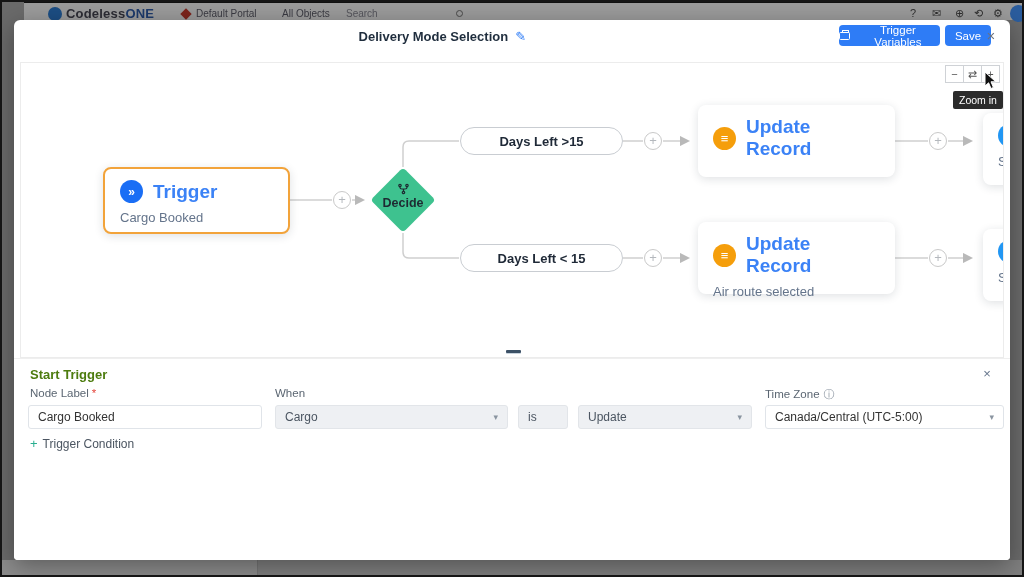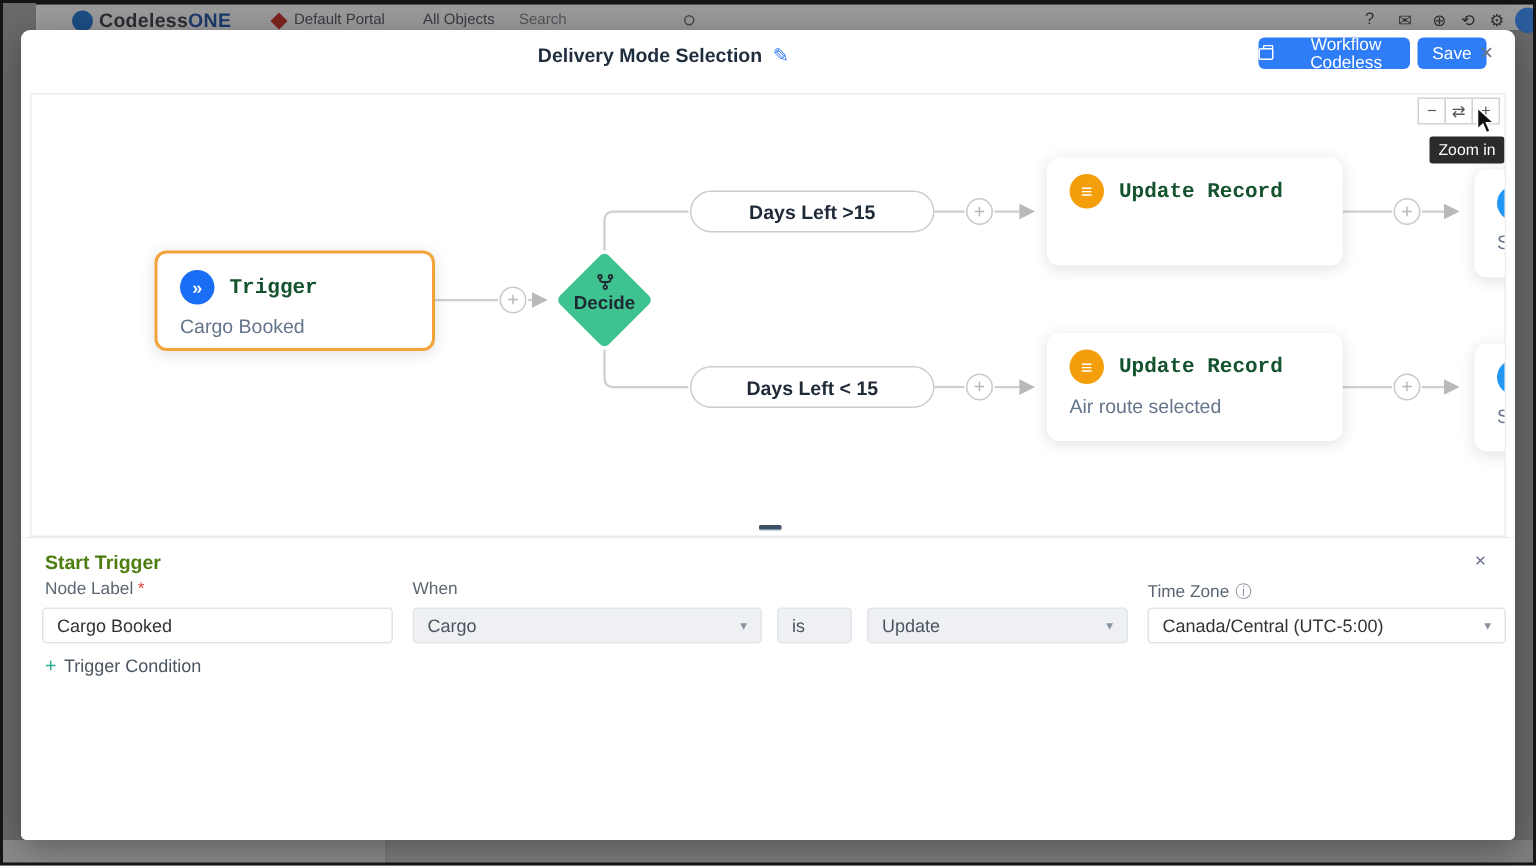--- a/index.html
+++ b/index.html
@@ -37,21 +37,21 @@
   
   .canvas { position:absolute; left:6px; top:42px; width:984px; height:296px; border:1px solid #ececec; background:#fff; overflow:hidden; }
   .wires { position:absolute; left:0; top:0; width:984px; height:296px; }
 
   .node-card { position:absolute; background:#fff; border-radius:8px; box-shadow:0 2px 10px rgba(30,40,60,.14); padding:11px 15px; cursor:pointer; }
   .node-row { display:flex; align-items:center; gap:10px; }
   .node-ic { width:23px; height:23px; border-radius:50%; color:#fff; display:flex; align-items:center; justify-content:center; font-size:12px; font-weight:bold; flex:0 0 auto; }
   .ic-blue { background:#1a6ef5; }
   .ic-orange { background:#f59e0b; font-size:13px; }
   .ic-sky { background:#2196f3; }
-  .node-title { font-size:14px; font-weight:bold; color:#14532d;font-family:Liberation Mono, monospace; }
+  .node-title { font-size:19px; font-weight:bold; color:#3b82f6; }
   .node-sub { font-size:13px; color:#64748b; margin-top:7px; }
 
   .trigger-card { left:82px; top:104px; width:187px; height:67px; border:2px solid #f2a33a; }
   .card-top { left:677px; top:42px; width:197px; height:72px; }
   .card-bottom { left:677px; top:159px; width:197px; height:72px; }
   .partial-top { left:962px; top:50px; width:80px; height:72px; }
   .partial-bottom { left:962px; top:166px; width:80px; height:72px; }
 
   .diamond { position:absolute; left:359px; top:114px; width:46px; height:46px; background:#3ec28f; border-radius:4px; transform:rotate(45deg); cursor:pointer; }
   .diamond-label { position:absolute; left:352px; top:118px; width:60px; text-align:center; pointer-events:none; }
@@ -109,21 +109,21 @@
 </div>
 
 <div class="modal">
 
   <div class="modal-title-wrap">
     <span class="modal-title">Delivery Mode Selection</span>
     <span class="pencil">✎</span>
   </div>
   <button class="btn btn-wv">
     <span class="wv-ico"></span>
-    <span>Workflow Codeless</span>
+    <span>Trigger Variables</span>
   </button>
   <button class="btn btn-save">
     <span>Save</span>
   </button>
   <div class="modal-close">×</div>
 
   <div class="canvas">
 
     <svg class="wires" viewBox="0 0 984 296">
       <defs>

